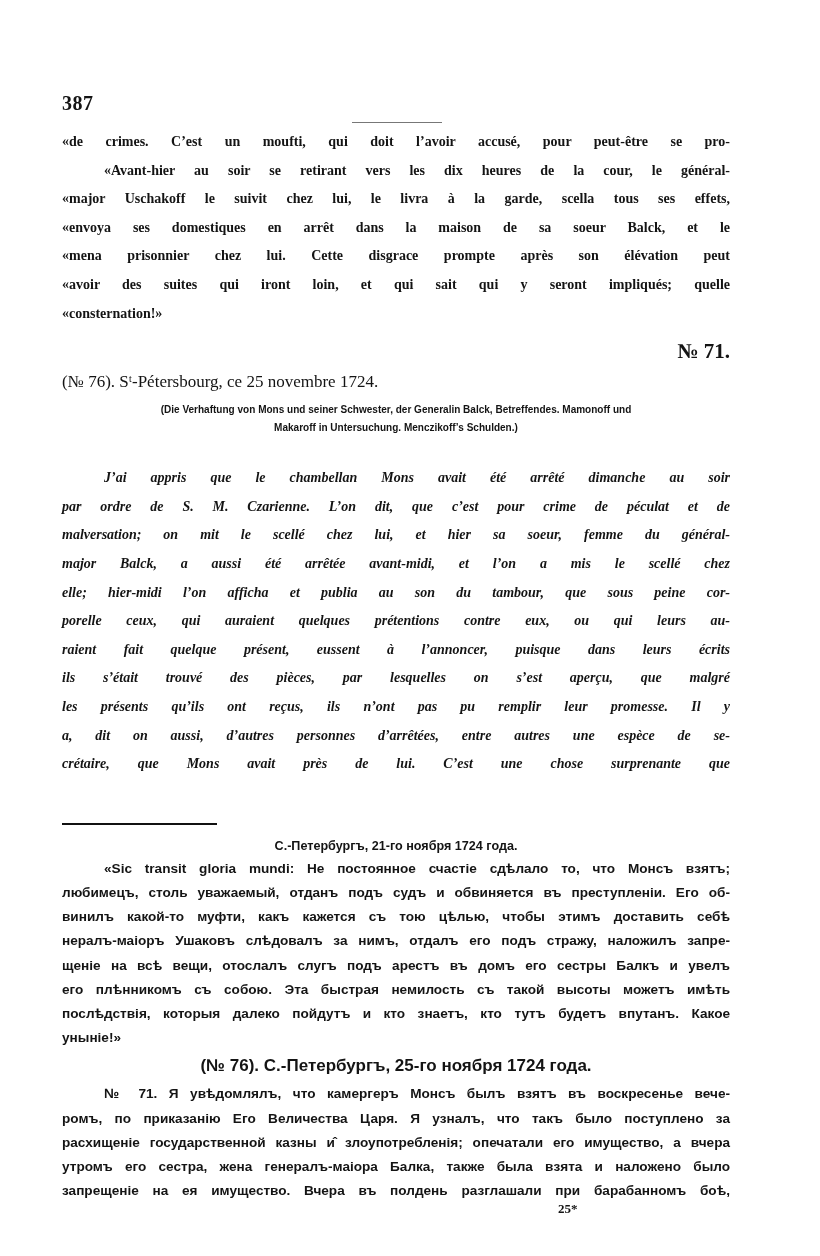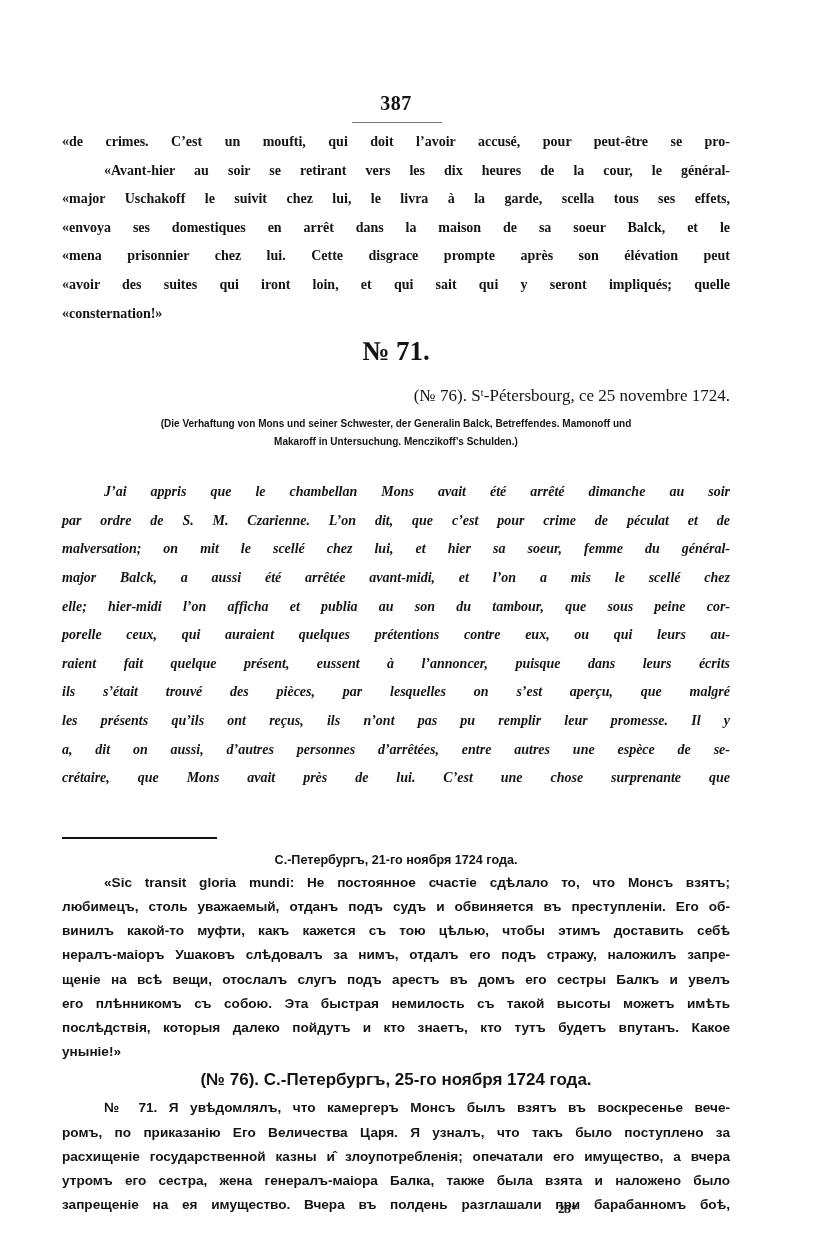--- a/index.html
+++ b/index.html
@@ -15,21 +15,20 @@
       color: #141414;
       font-family: "Liberation Serif", "DejaVu Serif", serif;
     }
     .page {
       position: absolute;
       left: 62px;
       top: 92px;
       width: 668px;
     }
     .header {
-      text-align: center;
       position: relative;
       height: 36px;
     }
     .page-number {
       font-size: 20px;
       font-weight: bold;
       letter-spacing: 0.5px;
     }
     .header-rule {
       position: absolute;
@@ -51,30 +50,30 @@
       display: block;
       text-align: justify;
       text-align-last: justify;
       white-space: nowrap;
     }
     .line.last {
       text-align-last: left;
     }
     .indent { padding-left: 42px; }
     .doc-number {
-      text-align: center;
-      font-size: 27px;
+      text-align: right;
+      font-size: 21px;
       font-weight: bold;
       margin-top: 8px;
       line-height: 30px;
     }
     .dateline {
-      text-align: right;
+      text-align: left;
       font-size: 17px;
-      margin-top: 16px;
+      margin-top: 2px;
       line-height: 28px;
     }
     .summary {
       text-align: center;
       font-family: "Liberation Sans", "DejaVu Sans", sans-serif;
       font-size: 11.4px;
       font-weight: bold;
       line-height: 18px;
       margin-top: 4px;
       transform: scaleX(0.88);

